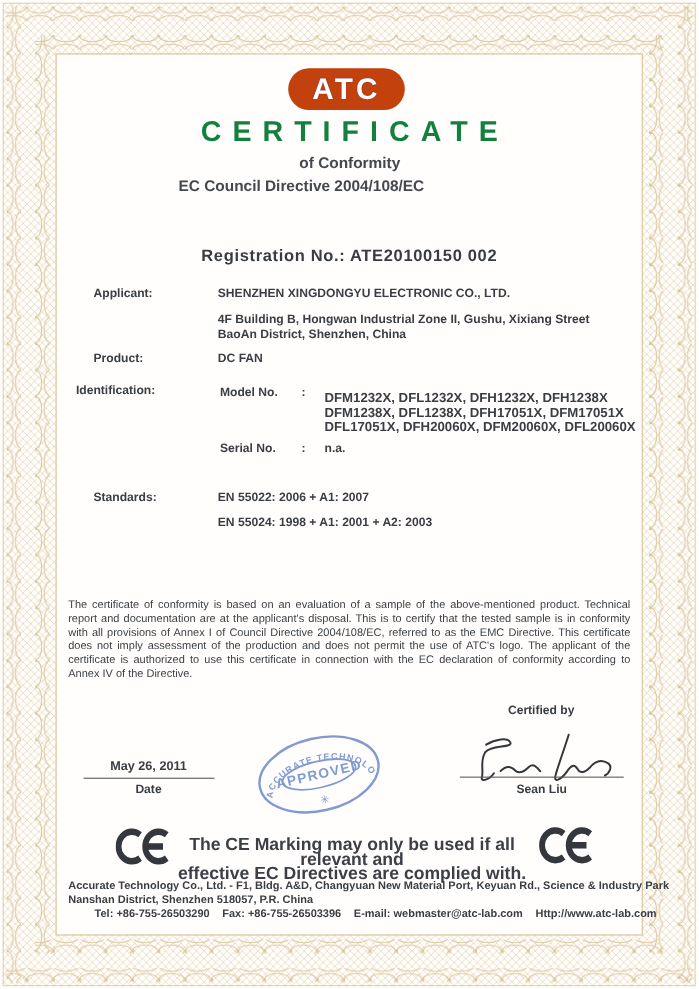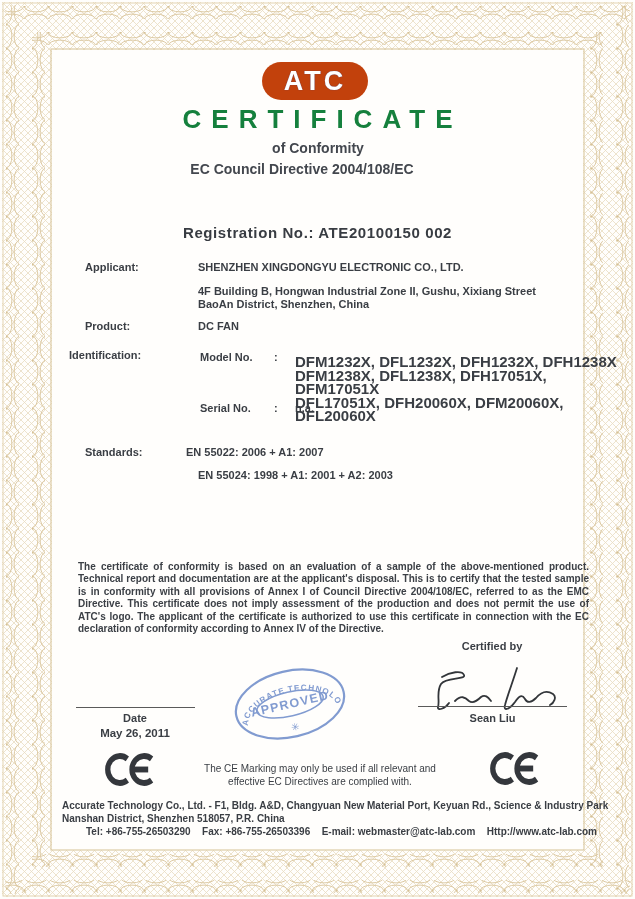--- a/index.html
+++ b/index.html
@@ -8,29 +8,29 @@
   .abs{position:absolute;}
   .b{font-weight:700;}
   .center{text-align:center;}
   .border-svg{position:absolute;left:0;top:0;pointer-events:none;}
   .logo-pill{left:262px;top:62px;width:106px;height:38px;background:#c2410c;border-radius:20px;
     display:flex;align-items:center;justify-content:center;}
   .logo-pill span{color:#ffffff;font-weight:700;font-size:27px;letter-spacing:3px;line-height:1;
     text-shadow:0 0 1px #3e3e7e;}
   .title{left:0;width:635px;top:104px;font-size:26px;font-weight:700;letter-spacing:10px;color:#15803d;padding-left:10px;box-sizing:border-box;}
   .subtitle{left:0;width:556px;top:140px;font-size:14px;font-weight:700;color:#43474e;margin-left:40px;}
-  .hline{left:0;width:548px;font-size:14px;font-weight:700;color:#43474e;padding-left:28px;}
+  .hline{left:0;width:548px;font-size:14px;font-weight:700;color:#43474e;}
   .registration{left:0;width:635px;top:224px;font-size:15px;font-weight:700;letter-spacing:0.6px;color:#383c42;}
   .lbl{font-size:11px;font-weight:700;}
   .val{font-size:11px;font-weight:700;}
-  .models{font-size:15px;font-weight:700;line-height:13.5px;}
-  .para{left:62px;top:545px;width:511px;font-size:10px;font-weight:700;line-height:12.4px;
-    text-align:justify;color:#3c4046;margin:16px;}
+  .models{font-size:12px;font-weight:700;line-height:13.5px;}
+  .para{left:62px;top:545px;width:511px;font-size:10px;font-weight:400;line-height:12.4px;
+    text-align:justify;color:#3c4046;margin:0;}
   .underline{height:1.2px;background:#5a5a5a;}
-  .note{left:160px;width:320px;top:762px;font-size:10px;font-weight:400;line-height:13px;color:#3c4046;}
+  .note{left:160px;width:320px;top:762px;font-size:16px;font-weight:700;line-height:13px;color:#3c4046;}
   .foot{font-size:10px;font-weight:700;white-space:nowrap;color:#3a3e44;}
   .contact-row{left:62px;top:826px;width:511px;display:flex;justify-content:space-between;margin-left:24px;}
   .sig-svg path{stroke:#33363a;stroke-width:1.8;fill:none;stroke-linecap:round;stroke-linejoin:round;}
   .stamp-svg{opacity:0.92;}
 </style>
 </head>
 <body>
 
 <div class="cert">
 
@@ -87,36 +87,36 @@
   <div class="abs models" style="left:295px;top:355px;">
     <div>DFM1232X, DFL1232X, DFH1232X, DFH1238X</div>
     <div>DFM1238X, DFL1238X, DFH17051X, DFM17051X</div>
     <div>DFL17051X, DFH20060X, DFM20060X, DFL20060X</div>
   </div>
   <div class="abs lbl" style="left:200px;top:402px;">Serial No.</div>
   <div class="abs lbl" style="left:274px;top:402px;">:</div>
   <div class="abs val" style="left:295px;top:402px;">n.a.</div>
 
   <div class="abs lbl" style="left:85px;top:446px;">Standards:</div>
-  <div class="abs val" style="left:186px;top:446px;">EN 55022: 2006 + A1: 2007</div>
+  <div class="abs val" style="left:198px;top:446px;">EN 55022: 2006 + A1: 2007</div>
   <div class="abs val" style="left:198px;top:469px;">EN 55024: 1998 + A1: 2001 + A2: 2003</div>
 
   <p class="abs para">The certificate of conformity is based on an evaluation of a sample of the above-mentioned product. Technical report and documentation are at the applicant's disposal. This is to certify that the tested sample is in conformity with all provisions of Annex I of Council Directive 2004/108/EC, referred to as the EMC Directive. This certificate does not imply assessment of the production and does not permit the use of ATC's logo. The applicant of the certificate is authorized to use this certificate in connection with the EC declaration of conformity according to Annex IV of the Directive.</p>
 
   <div class="abs lbl center" style="left:432px;top:640px;width:120px;">Certified by</div>
   <svg class="abs sig-svg" style="left:424px;top:663px;" width="140" height="48" viewBox="0 0 140 48">
     <path d="M18 14 C26 9, 38 7, 40 12 C42 17, 22 14, 17 21 C12 29, 16 38, 14 44 C13 48, 21 46, 25 40
              M31 38 C37 32, 41 34, 45 38 C49 41, 53 38, 57 34 C61 31, 64 34, 67 38
              M93 5 C89 18, 83 34, 81 42 C79 49, 86 46, 91 39 C95 33, 98 31, 101 36 C103 40, 107 40, 112 35
              C117 29, 123 27, 129 31 C133 34, 130 40, 126 42"></path>
   </svg>
   <div class="abs underline" style="left:418px;top:706px;width:149px;"></div>
   <div class="abs val center" style="left:418px;top:712px;width:149px;">Sean Liu</div>
 
-  <div class="abs b center" style="left:72px;top:691px;width:126px;font-size:11.5px;margin-top:36px;">May 26, 2011</div>
+  <div class="abs b center" style="left:72px;top:691px;width:126px;font-size:11.5px;">May 26, 2011</div>
   <div class="abs underline" style="left:76px;top:707px;width:119px;"></div>
   <div class="abs lbl center" style="left:72px;top:712px;width:126px;">Date</div>
 
   <svg class="abs stamp-svg" style="left:220px;top:652px;" width="140" height="104" viewBox="-70 -52 140 104">
     <g transform="rotate(-13)" fill="none" stroke="#7793cd">
       <ellipse rx="55" ry="33" stroke-width="2.2"></ellipse>
       <ellipse rx="34" ry="12" stroke-width="1.6"></ellipse>
       <path id="stampArc" d="M -46 14 A 46 26 0 1 1 46 14" stroke="none"></path>
       <text font-size="8.2" letter-spacing="1" fill="#7793cd" stroke="none" font-weight="700">
         <textPath href="#stampArc" startOffset="2">ACCURATE TECHNOLOGY CO., LTD.</textPath>

